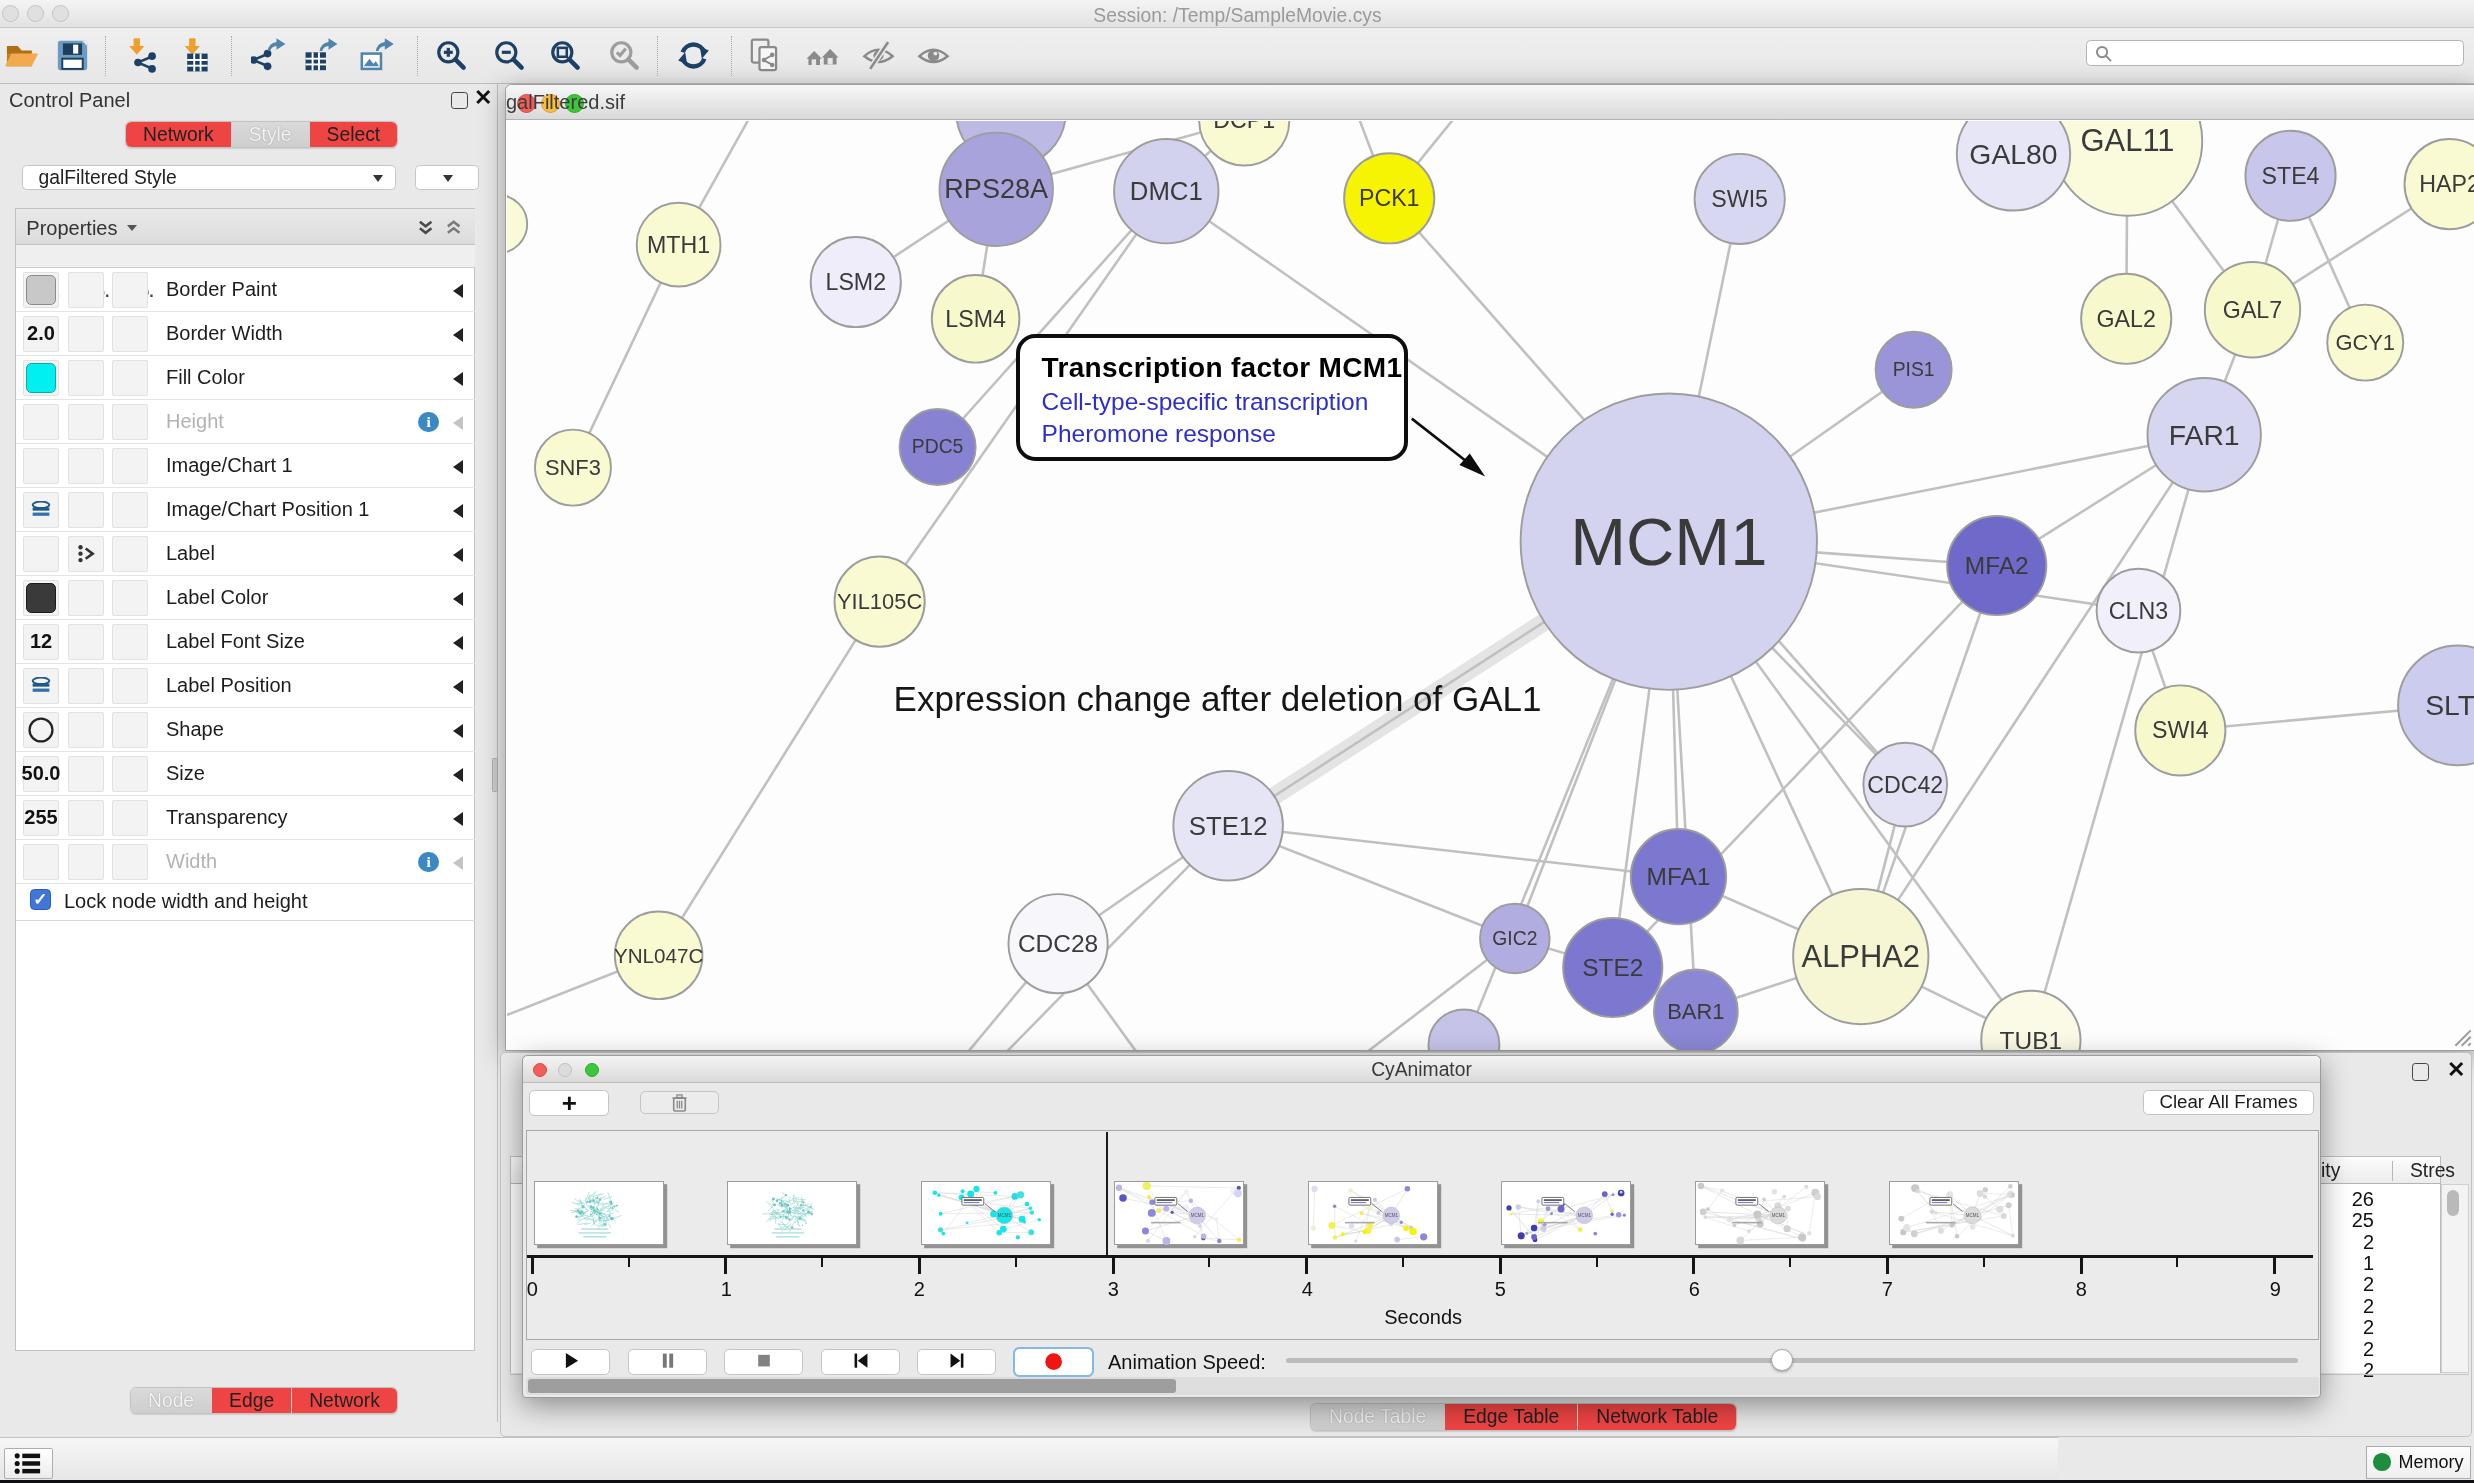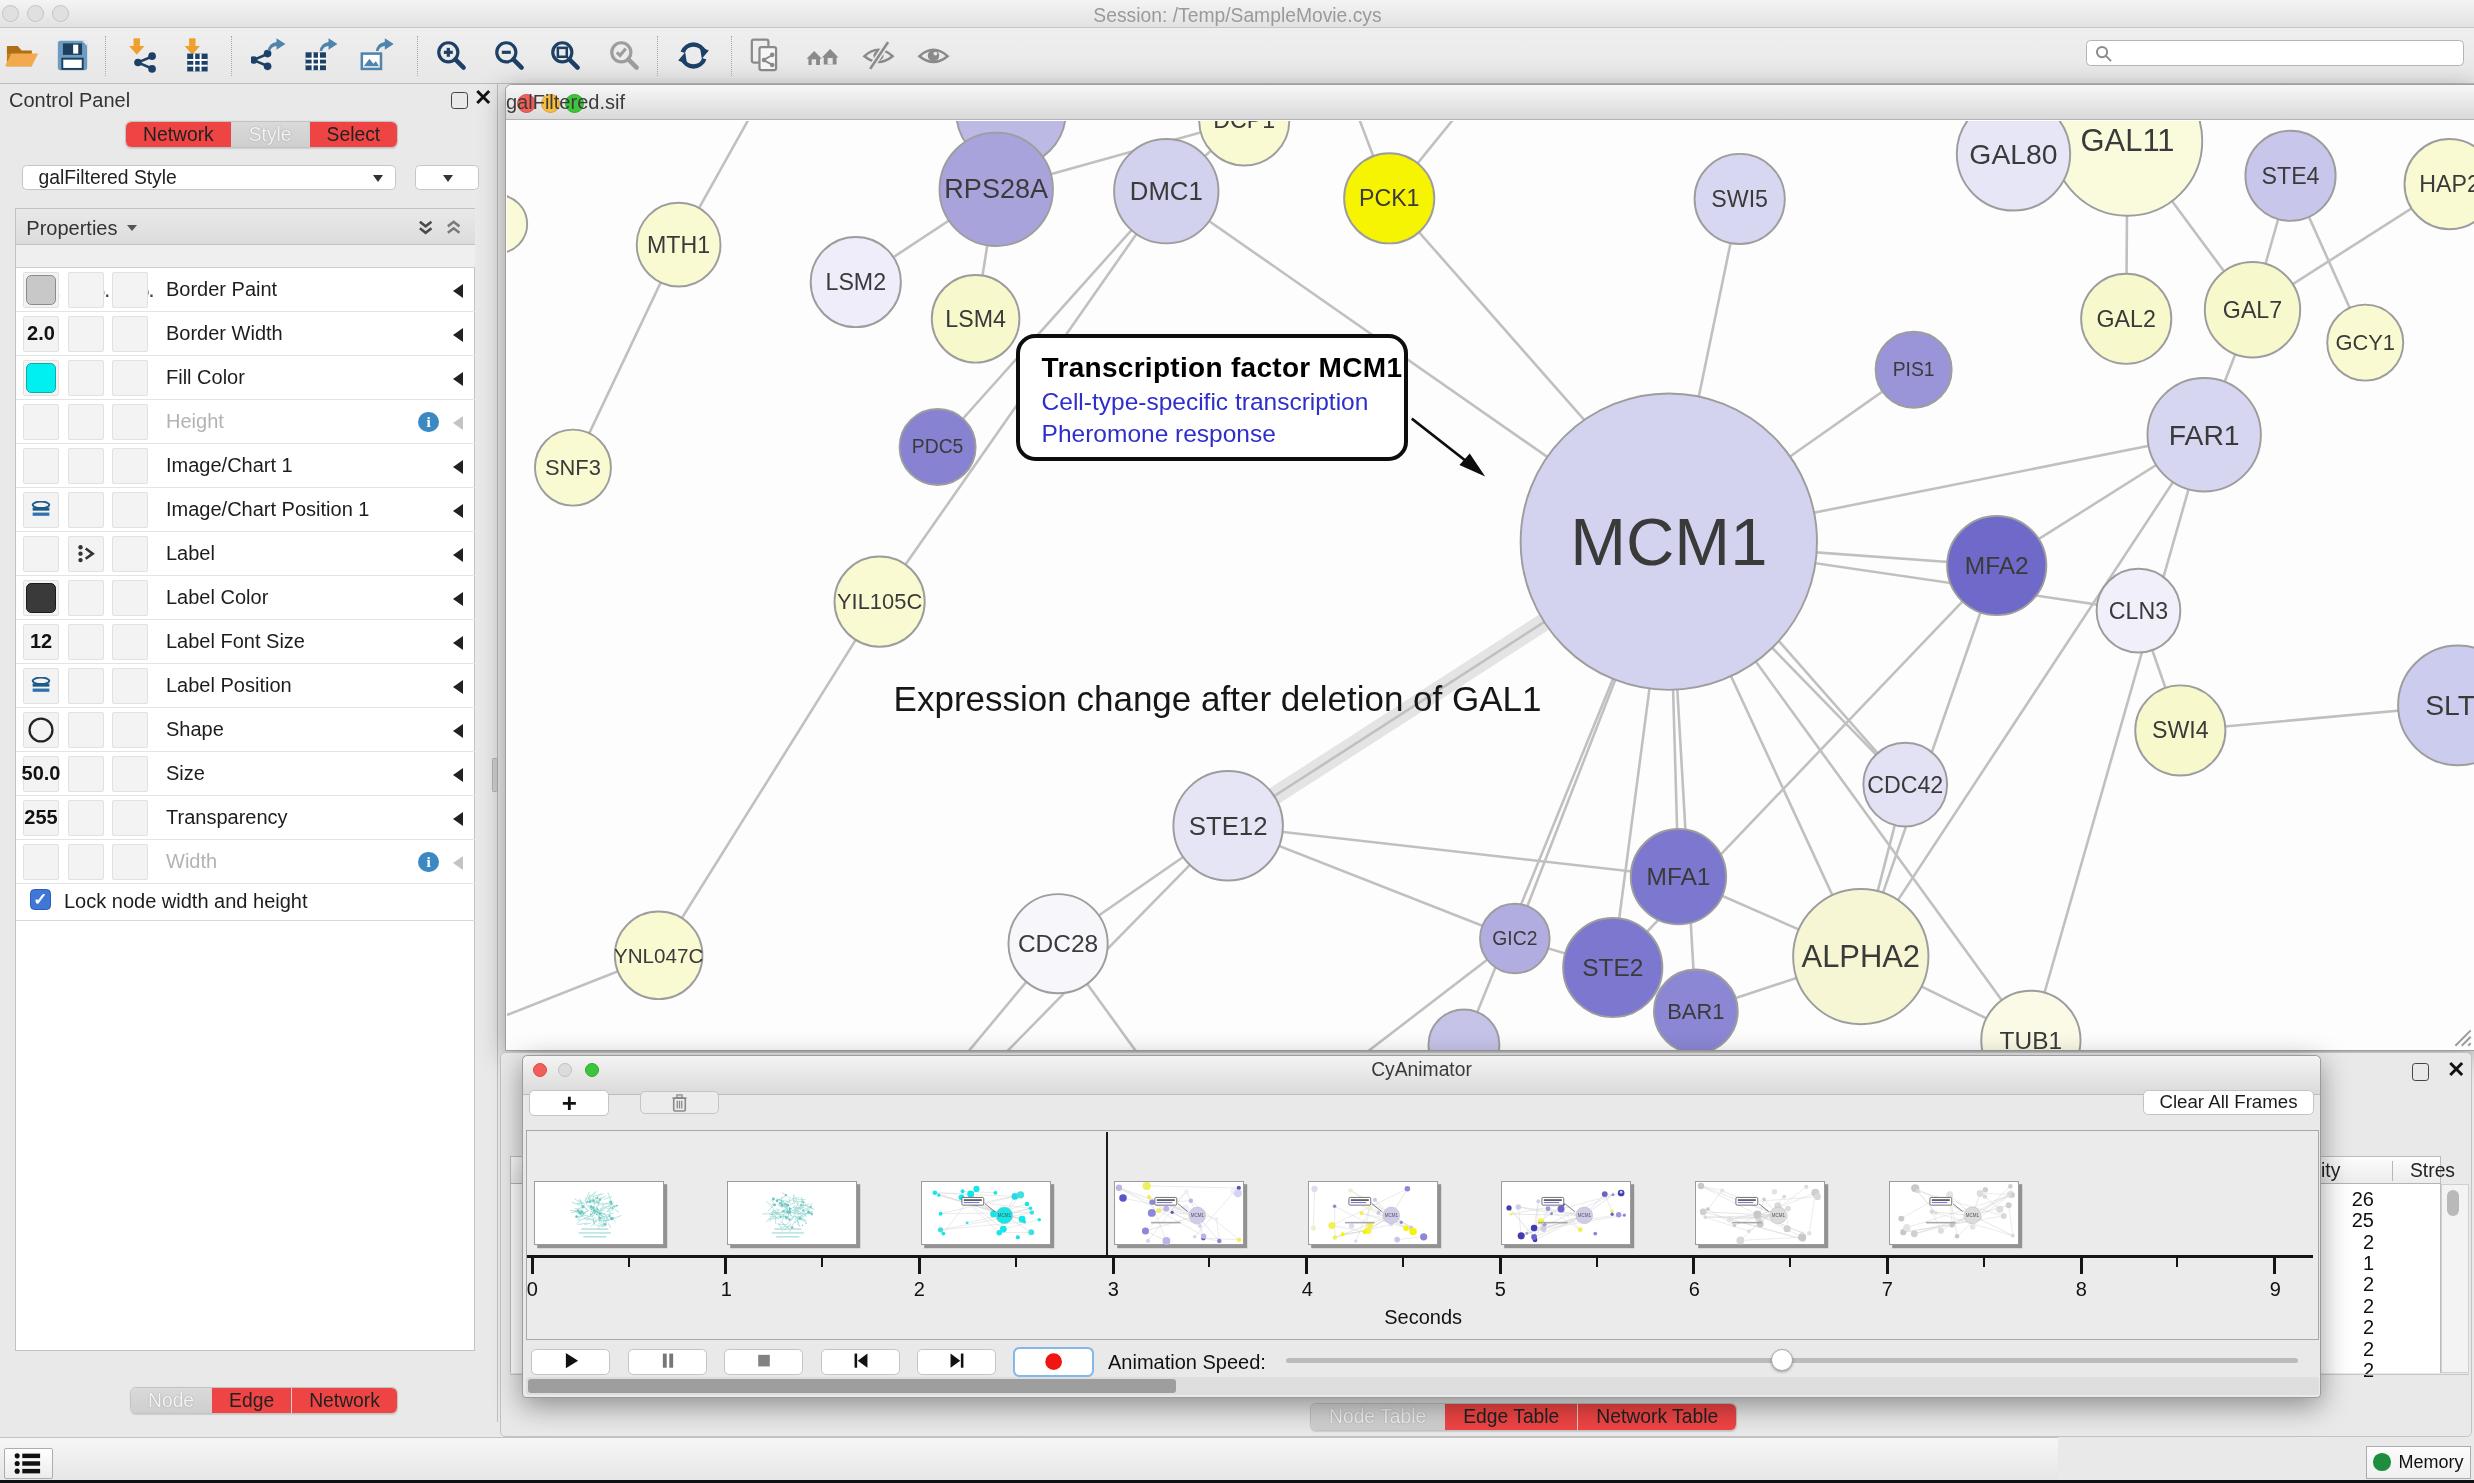--- a/index.html
+++ b/index.html
@@ -172,21 +172,21 @@
   #tp-vthumb { position:absolute; left:5.2px; top:5.2px; width:11.6px; height:26px;
     background:#b9b9b9; border-radius:9.7px; }
   #tp-bottom-line { position:absolute; left:9px; top:321px; width:1959px; border-top:0.6px solid #c6c6c6; }
 
   
   #cyanimator {
     left:522px; top:1055px; width:1799px; height:343px;
     background:#e9e9e9; border:0.6px solid #9b9b9b; border-radius:5.2px 5.2px 3.9px 3.9px;
     box-shadow:0 7.7px 29px rgba(0,0,0,.4);
   }
-  #cy-titlebar { left:0; top:0; width:100%; height:39px;
+  #cy-titlebar { left:0; top:0; width:100%; height:27px;
     background:linear-gradient(#f4f4f4,#dadada);
     border-bottom:0.6px solid #bdbdbd; border-radius:5.2px 5.2px 0 0; }
   .cy-dot { position:absolute; top:7px; width:14px; height:14px; border-radius:50%; }
   #cy-title { width:100%; text-align:center; top:2.6px; font-size:19.3px; color:#3a3a3a; }
   .cy-btn { position:absolute; background:#fff; border:0.6px solid #c4c4c4;
     border-radius:5.2px; display:flex; align-items:center; justify-content:center; }
   #cy-add { left:6.4px; top:34px; width:80px; height:26px; font-size:26px; font-weight:bold; color:#111; }
   #cy-trash { left:117px; top:35px; width:79px; height:23px; background:#ececec; }
   #cy-clear { left:1620px; top:34px; width:171px; height:24.5px; font-size:18.7px; color:#1b1b1b; }
 

